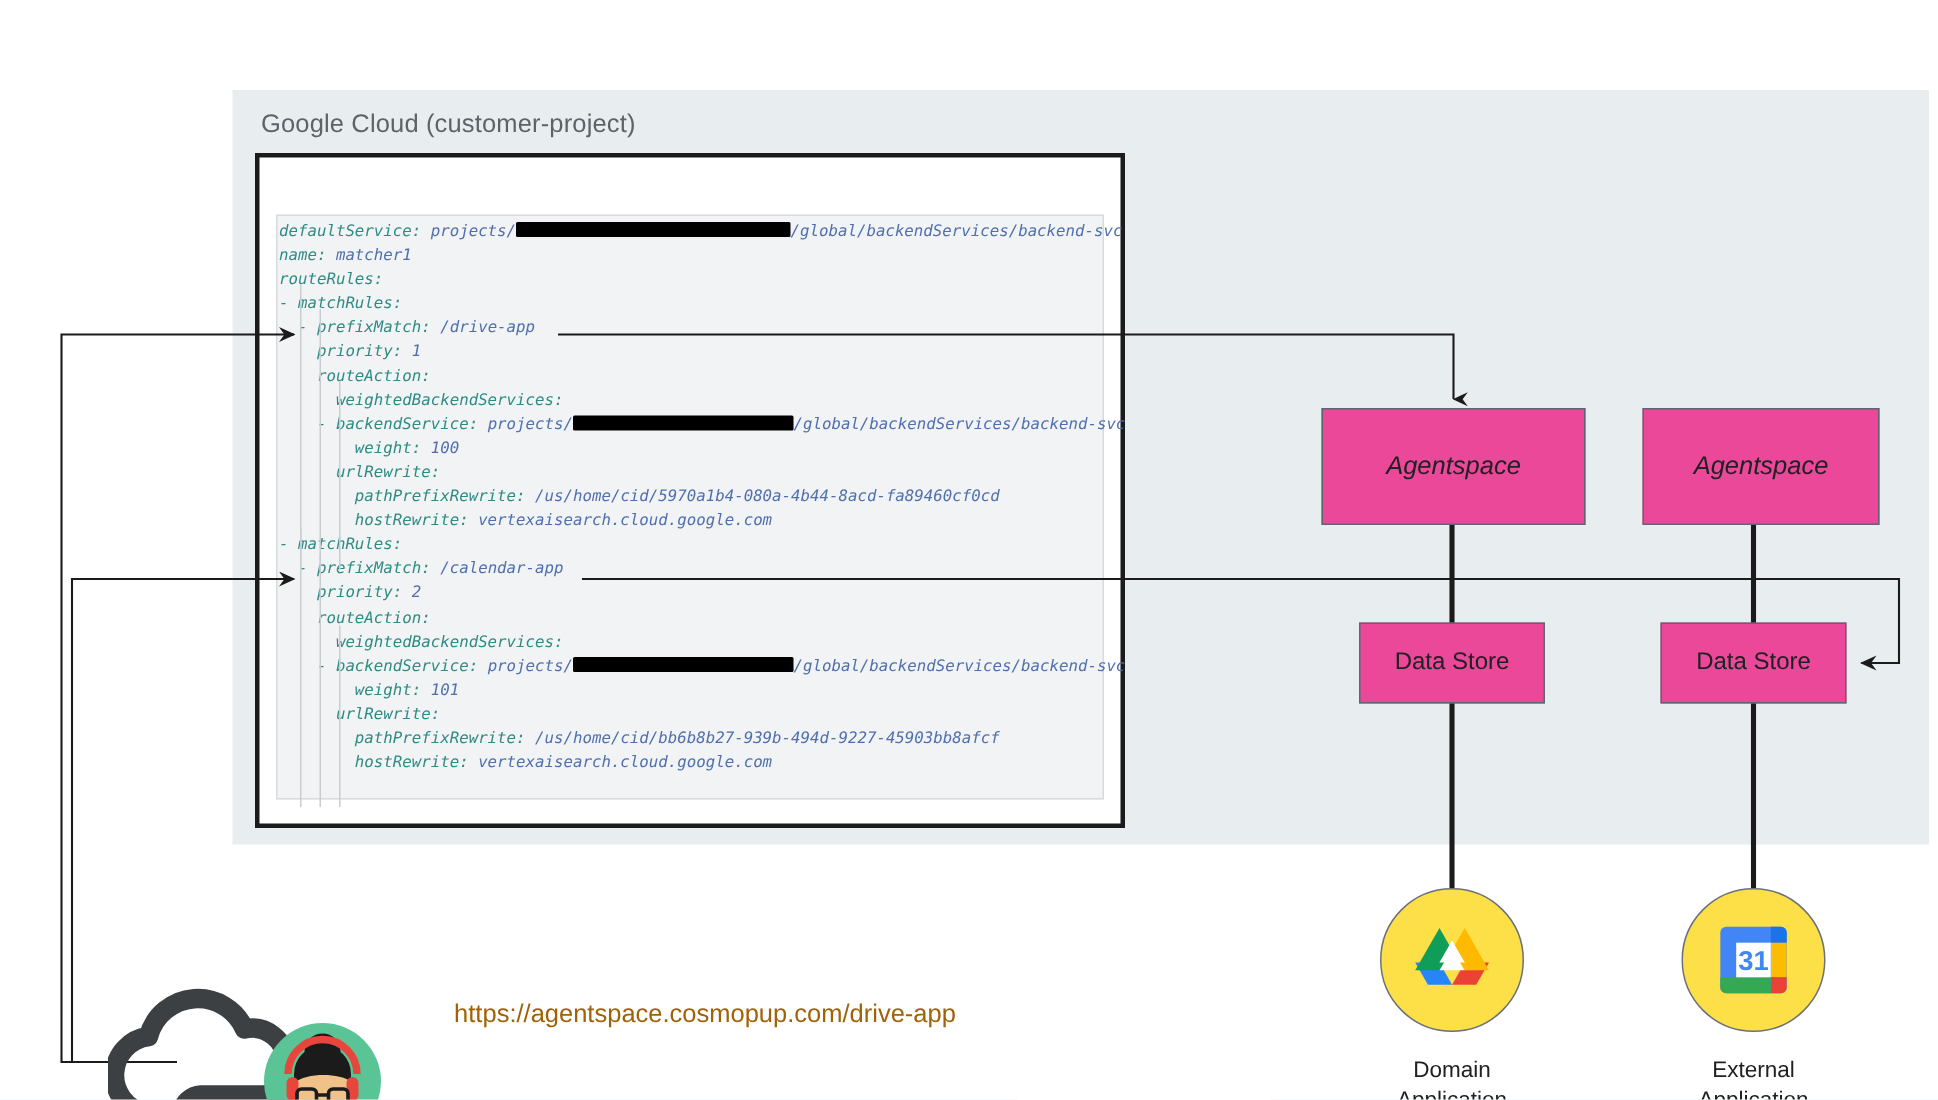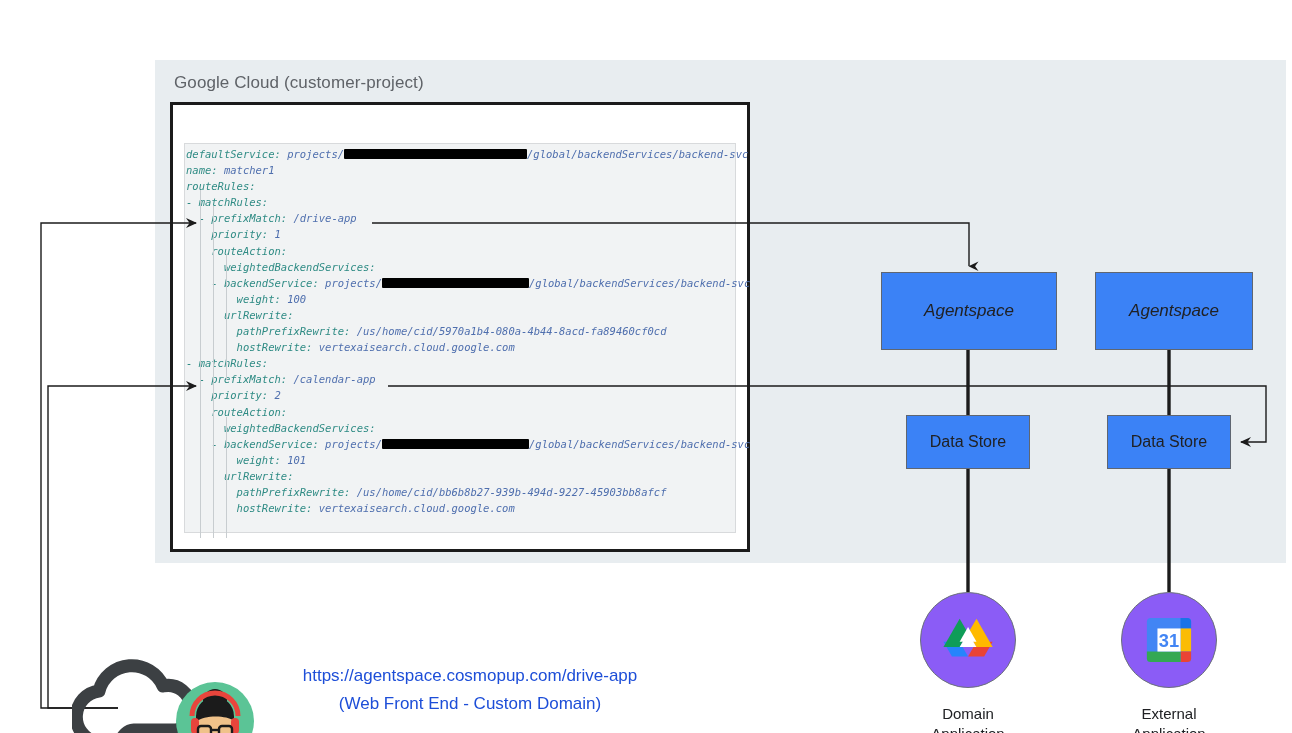--- a/index.html
+++ b/index.html
@@ -49,41 +49,41 @@
   .v{color:#4f6fae;}
   .redact{
     display:inline-block;background:#000;height:10px;vertical-align:-1px;
     border-radius:1px;
   }
   
   .guide{position:absolute;width:1px;background:#c8cdd0;}
 
   
   .node{
-    position:absolute;background:#3b82f6;border:1.6px solid #5f6671;
+    position:absolute;background:#ec4899;border:1.6px solid #5f6671;
     box-sizing:border-box;display:flex;align-items:center;justify-content:center;
     font-size:16px;color:#202124;
   }
   .node.ital{font-style:italic;font-size:17px;}
 
   
   .appcircle{
     position:absolute;width:96px;height:96px;border-radius:50%;
-    background:#8b5cf6;border:1.4px solid #6b7179;box-sizing:border-box;
+    background:#fde047;border:1.4px solid #6b7179;box-sizing:border-box;
     display:flex;align-items:center;justify-content:center;
   }
   .applabel{
     position:absolute;width:170px;text-align:center;font-size:15px;
     line-height:20px;color:#202124;
   }
 
   
   .urlblock{
     position:absolute;left:190px;top:622px;width:560px;text-align:center;
-    font-size:17px;line-height:28px;color:#1d4ed8;
+    font-size:17px;line-height:28px;color:#a16207;
   }
 
   svg.wires{position:absolute;left:0;top:0;width:1292px;height:733px;pointer-events:none;}
 </style>
 </head>
 <body>
 
 <div id="canvas">
 
   <div class="gcp-zone"></div>
@@ -186,21 +186,20 @@
           <rect x="22" y="44" width="13" height="10" rx="3"></rect>
           <rect x="43" y="44" width="13" height="10" rx="3"></rect>
           <path d="M35 48 h8"></path>
         </g>
       </g>
     </svg>
   </div>
 
   <div class="urlblock">
     <div>https://agentspace.cosmopup.com/drive-app</div>
-    <div>(Web Front End - Custom Domain)</div>
   </div>
 
 <div class="guide" style="left: 200px; top: 150px; height: 190px;"></div>
     <div class="guide" style="left: 213px; top: 166px; height: 174px;"></div>
     <div class="guide" style="left: 226px; top: 214px; height: 126px;"></div>
     <div class="guide" style="left: 200px; top: 313px; height: 185px;"></div>
     <div class="guide" style="left: 213px; top: 329px; height: 169px;"></div>
     <div class="guide" style="left: 226px; top: 377px; height: 121px;"></div>
   </div>
 

